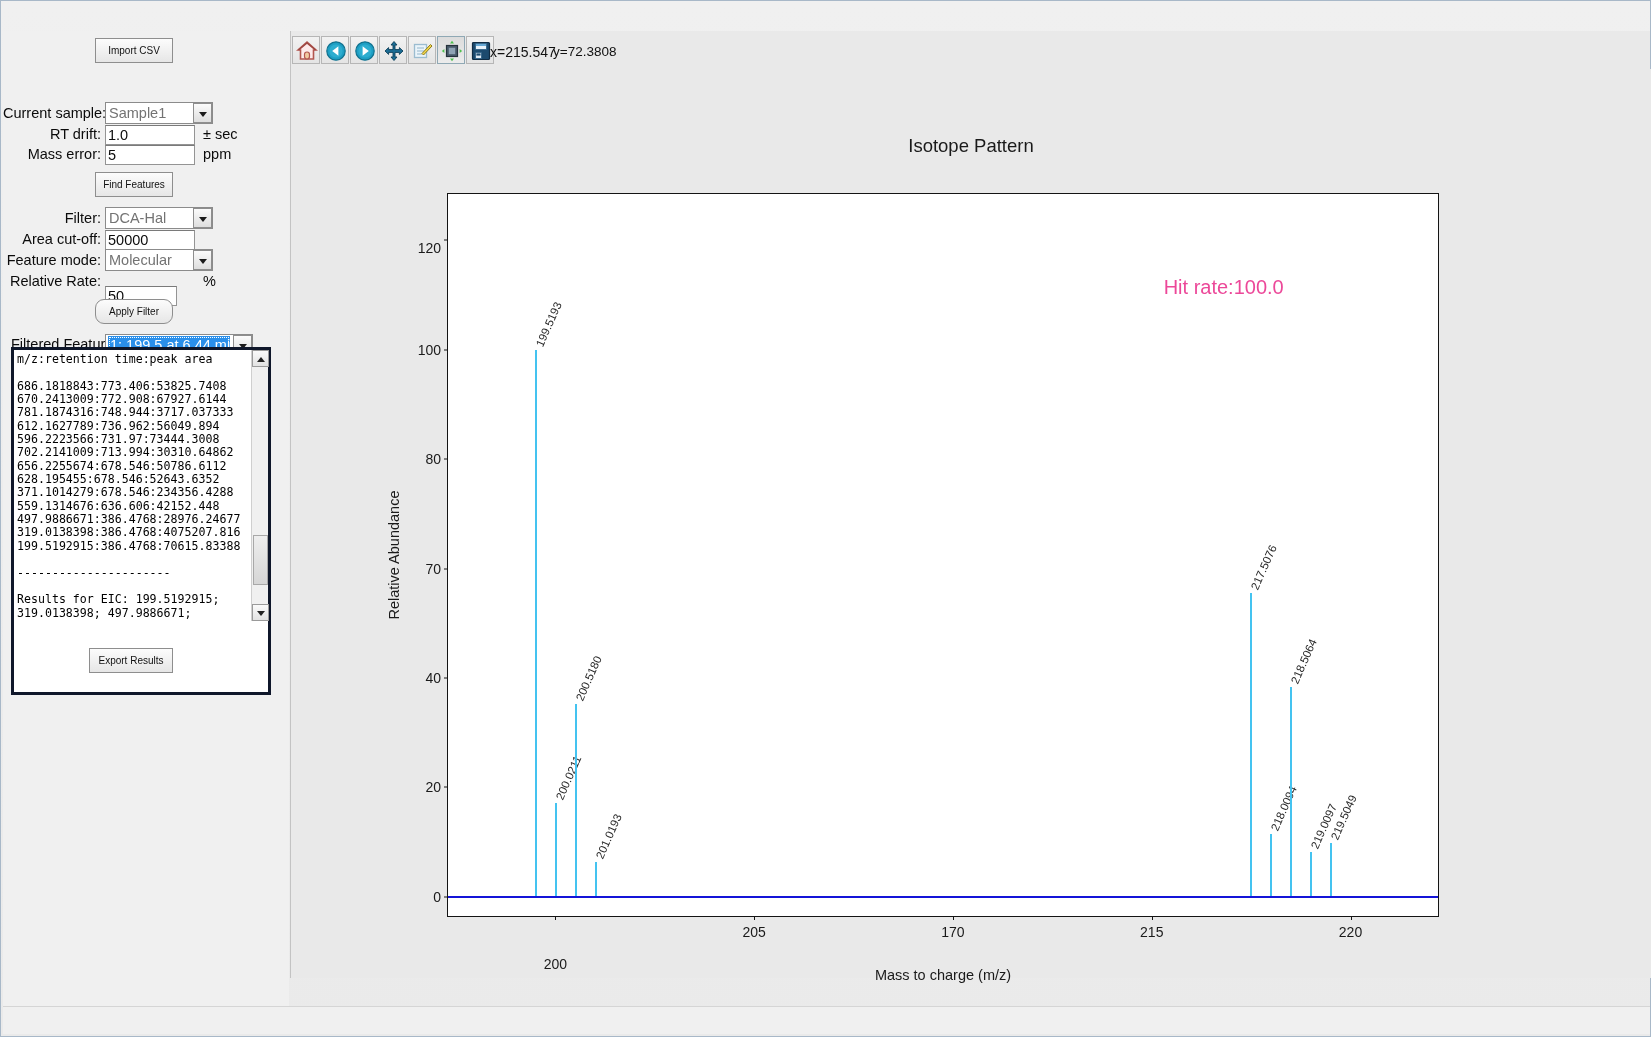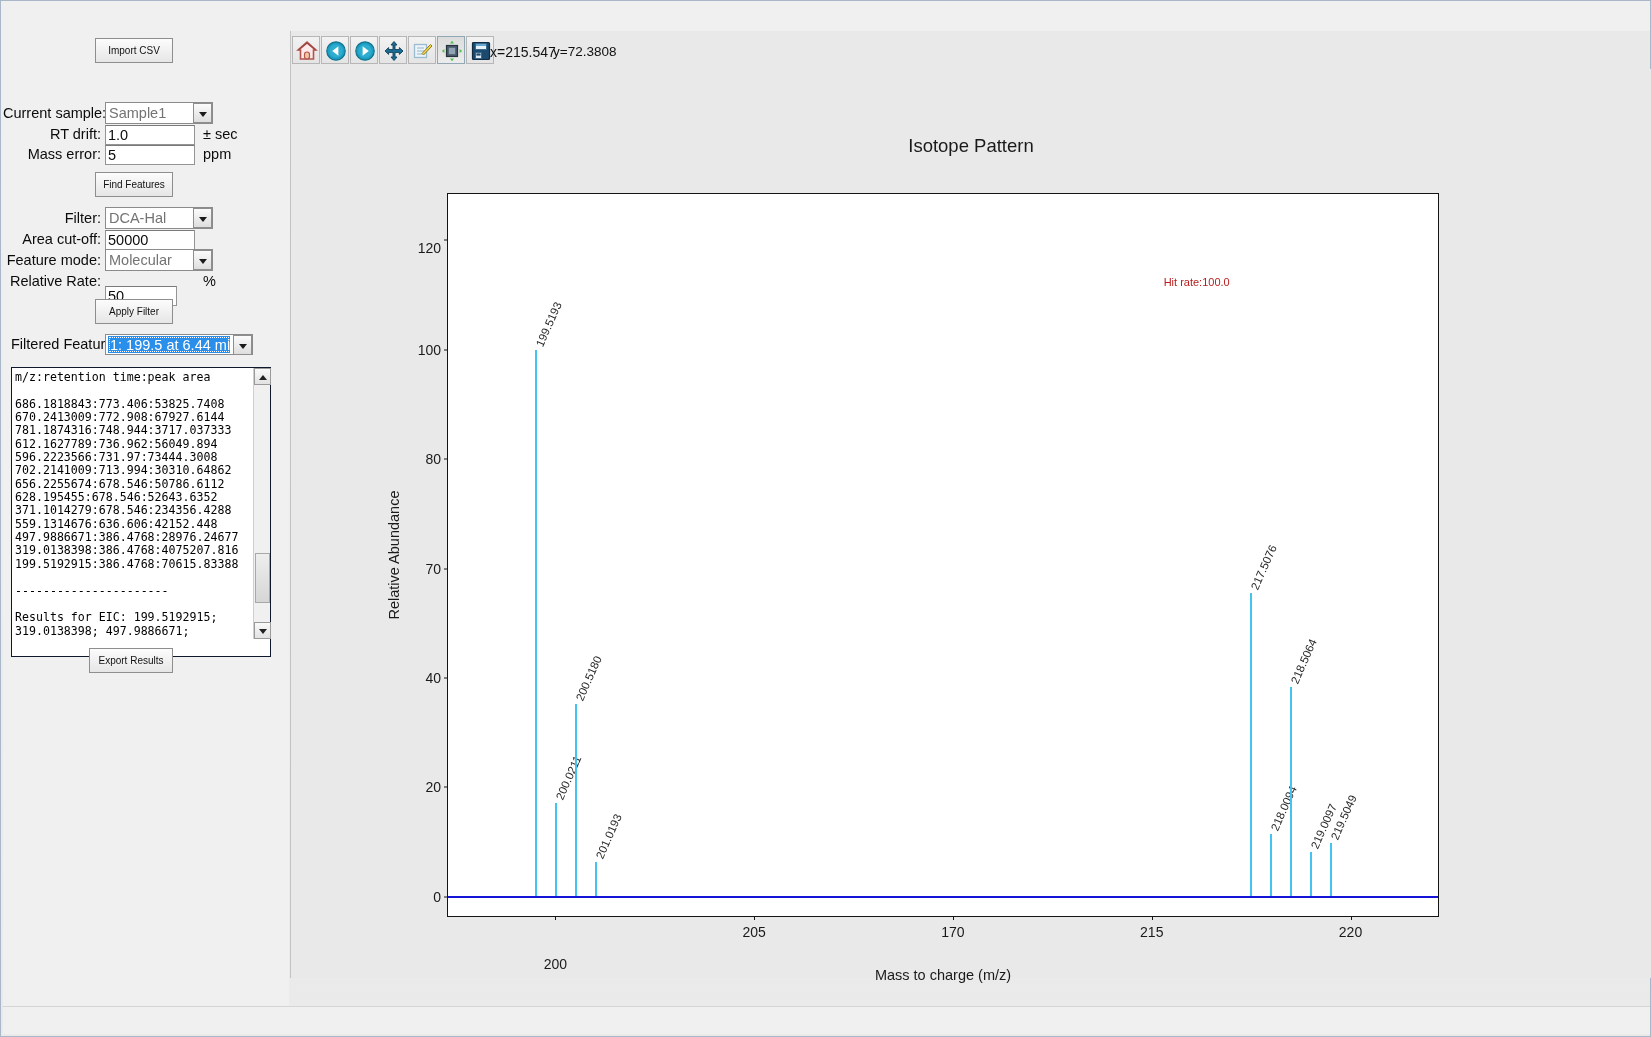--- a/index.html
+++ b/index.html
@@ -108,22 +108,22 @@
   }
   
   .combo.sel .cval {
     background:#2a8fea; color:#ffffff;
     outline:1px dotted #ffffff; outline-offset:-2px;
     left:2px; top:1px; right:22px; bottom:1px; padding-left:2px;
   }
 
   
   #results-wrap {
-    position:absolute; left:8px; top:336px; width:260px; height:290px;
-    background:#ffffff; border:1px solid #0f172a;
+    position:absolute; left:8px; top:316px; width:260px; height:348px;
+    background:#ffffff; border:3px solid #0f172a;
   }
   #results-text {
     position:absolute; left:3px; top:3px; width:232px; height:266px;
     font-family:"DejaVu Sans Mono", monospace;
     font-size:11.6px; line-height:13.35px; color:#000;
     white-space:pre; overflow:hidden;
   }
   #results-scroll {
     position:absolute; right:0px; top:0px; width:17px; height:271px;
     background:#f0f0f0; border-left:1px solid #cfcfcf;
@@ -189,21 +189,21 @@
   .peak {
     position:absolute; bottom:1px; width:2px; background:#44c3f0;
   }
   .peaklabel {
     position:absolute;
     font-size:11.4px; color:#2a2a2a; white-space:nowrap;
     transform-origin: 0% 50%;
     transform: rotate(-66deg);
   }
   #hitrate {
-    position:absolute; font-size:11px; color:#b91c1c; white-space:nowrap;
+    position:absolute; font-size:20px; color:#ec4899; white-space:nowrap;
   }
 
   .ytick {
     position:absolute; right:100%; margin-right:7px;
     font-size:14px; color:#1a1a1a; text-align:right;
     transform:translateY(-50%); white-space:nowrap;
   }
   .ytickmark {
     position:absolute; right:100%; width:4px; height:1px; background:#141414;
     transform:translateY(-0.5px);
@@ -269,21 +269,21 @@
     <div class="lbl" style="left:0px; top:221px; width:98px;">Feature mode:</div>
     <div class="combo" style="left:102px; top:218px; width:108px;">
       <div class="cval">Molecular</div>
       <div class="carrow"></div>
     </div>
 
     <div class="lbl" style="left:0px; top:242px; width:98px;">Relative Rate:</div>
     <div class="tbox" style="left:102px; top:255px; width:72px;">50</div>
     <div class="unit" style="left:200px; top:242px;">%</div>
 
-    <div class="btn" style="left:92px; top:268px; width:78px;">Apply Filter</div>
+    <div class="btn" style="left:92px; top:268px; width:78px;border-radius:9px;">Apply Filter</div>
 
     <div class="lbl" style="left:0px; top:305px; width:98px; text-align:left; left:8px;">Filtered Features:</div>
     <div class="combo sel" style="left:102px; top:303px; width:148px; height:21px;">
       <div class="cval">1: 199.5 at 6.44 min</div>
       <div class="carrow"></div>
     </div>
 
     <div id="results-wrap">
       <div id="results-text">m/z:retention time:peak area
 

